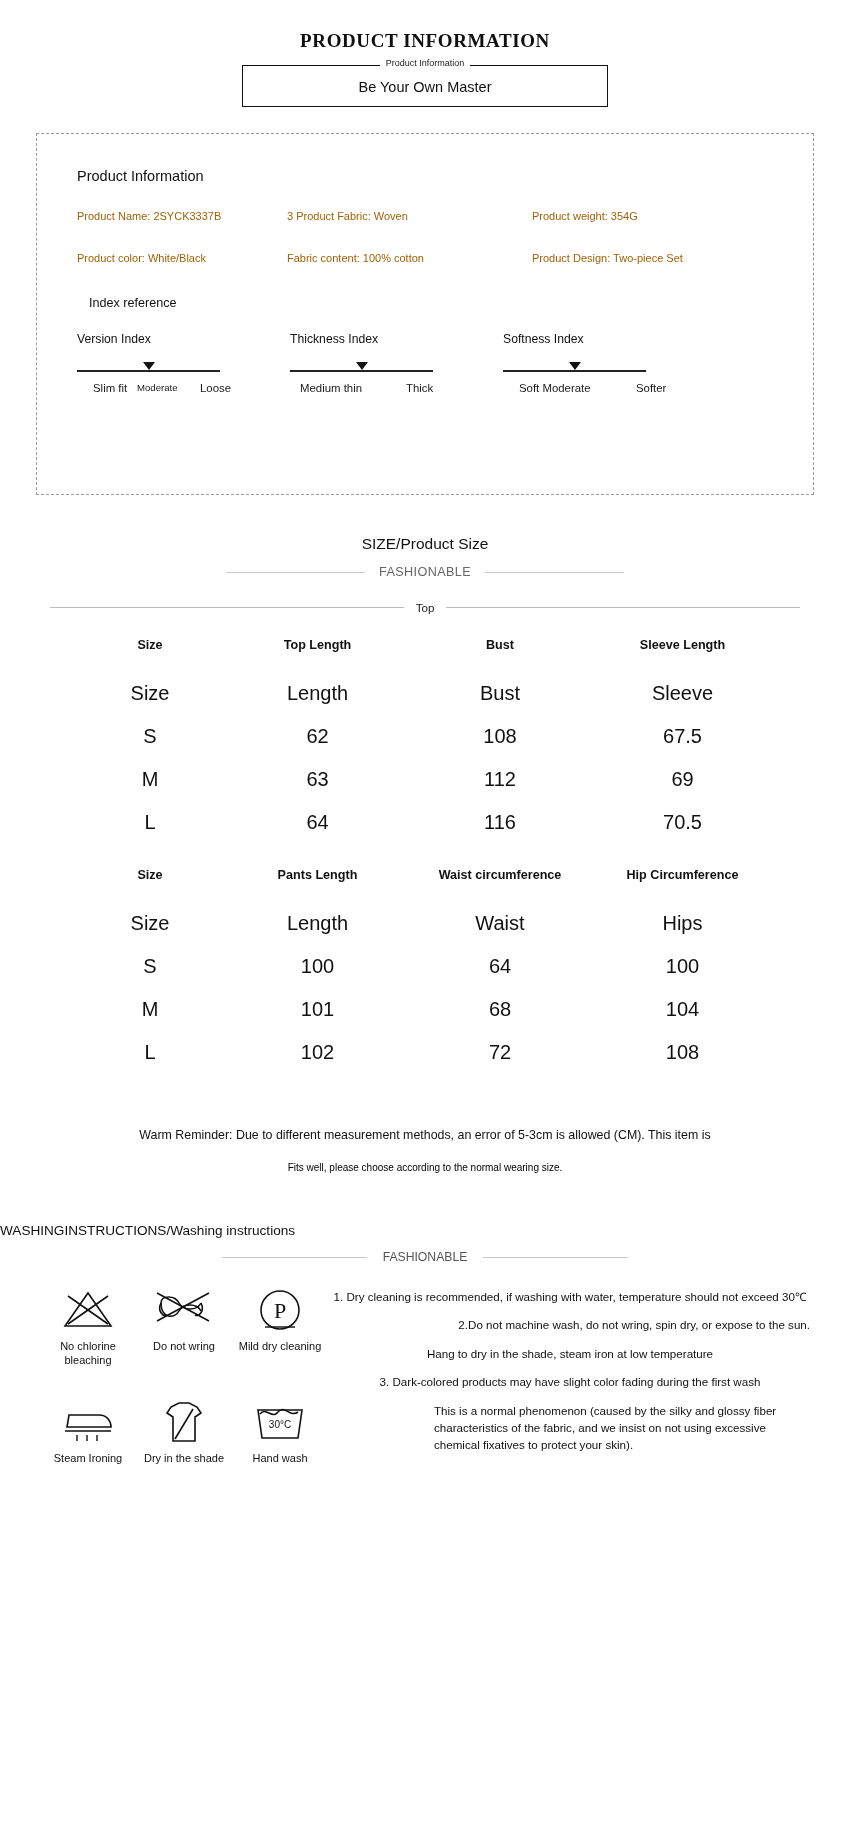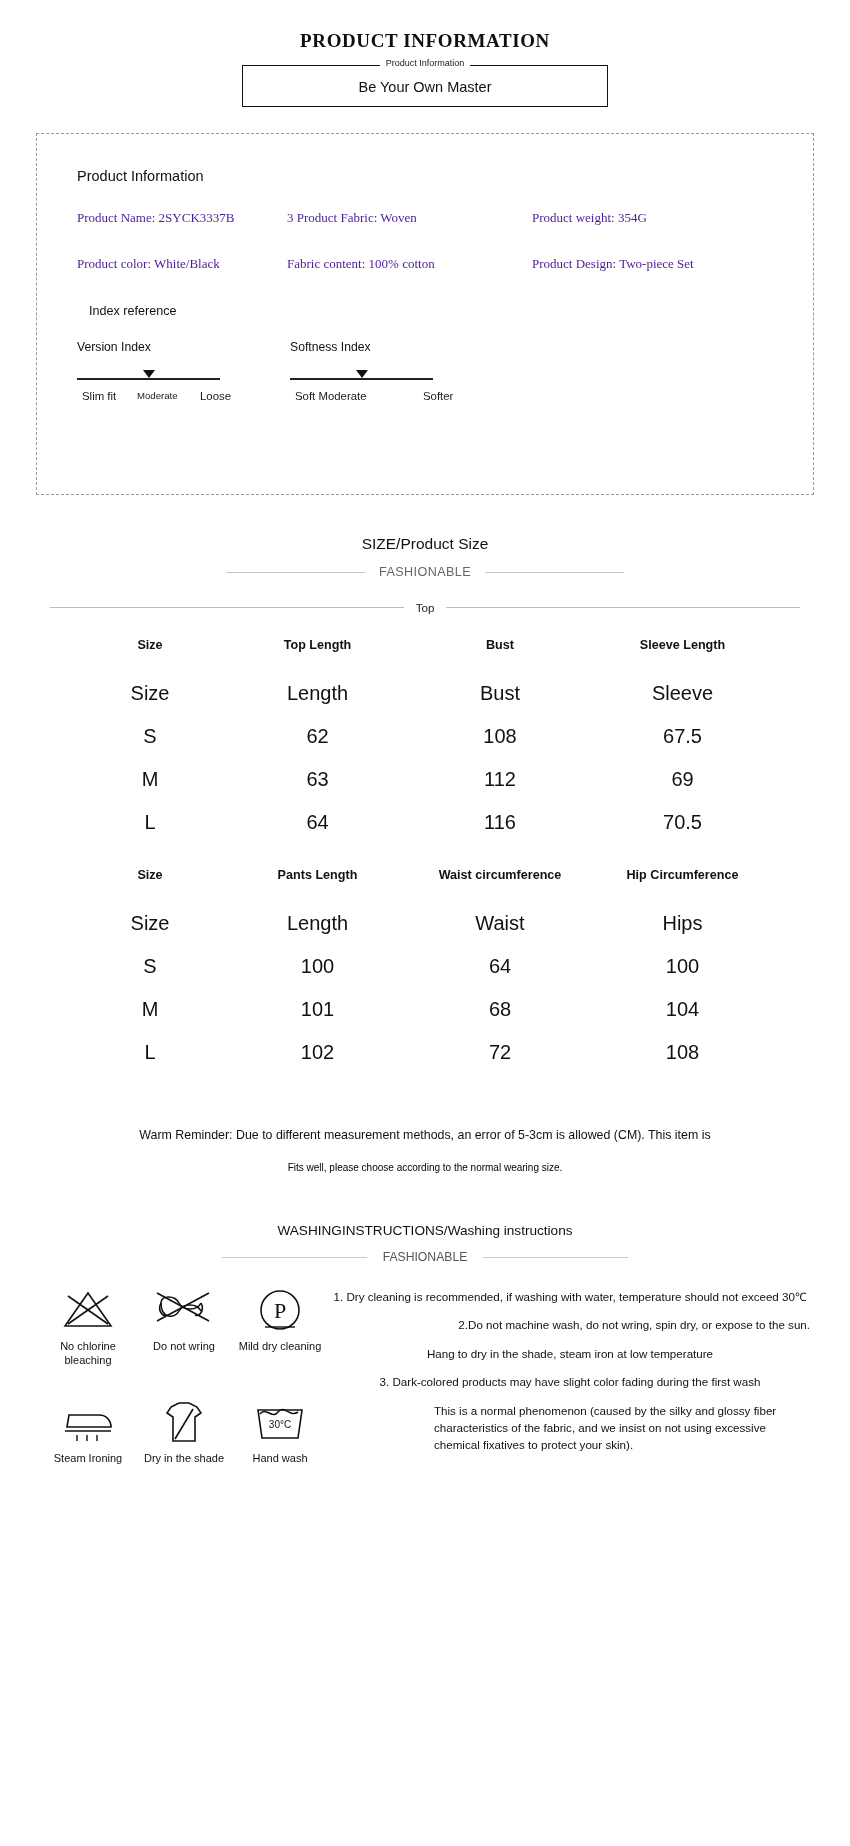--- a/index.html
+++ b/index.html
@@ -63,23 +63,22 @@
   }
   .info-heading {
     font-size: 14.5px;
     color: #111;
     margin-bottom: 26px;
   }
   .info-grid {
     display: grid;
     grid-template-columns: 210px 245px 1fr;
     row-gap: 30px;
-    font-size: 13px;
-    color: #4c1d95;
-    font-family: Liberation Serif, serif;
+    font-size: 11px;
+    color: #a16207;
   }
   .info-grid .cell { white-space: nowrap; }
 
   .index-heading {
     font-size: 12.6px;
     margin-top: 32px;
     margin-bottom: 22px;
     margin-left: 12px;
   }
   .index-row {
@@ -115,21 +114,21 @@
     width: 160px;
     margin-top: 4px;
     height: 16px;
   }
   .idx-labels span {
     position: absolute;
     font-size: 11.4px;
     color: #1a1a1a;
     white-space: nowrap;
   }
-  .l-left { left: 5px; }
+  .l-left { left: 16px; }
   .l-mid { left: 50%; transform: translateX(-50%); font-size: 9.6px !important; }
   .l-two-left { left: 10px; }
 
   
   .section-title {
     text-align: center;
     font-size: 15.5px;
     margin-top: 40px;
     color: #111;
   }
@@ -203,21 +202,21 @@
     color: #111;
   }
   .reminder .l2 {
     font-size: 10px;
     color: #000000;
     margin-top: 20px;
   }
 
   
   .wash-title {
-    text-align: center;
+    text-align: left;
     font-size: 13.6px;
     margin-top: 50px;
     color: #111;
   }
   .wash-fashion {
     display: flex;
     align-items: center;
     justify-content: center;
     gap: 16px;
     margin-top: 12px;
@@ -307,20 +306,31 @@
           <div class="idx-bar"></div>
           <div class="idx-mark" style="left:66px;"></div>
         </div>
         <div class="idx-labels">
           <span class="l-left">Slim fit</span>
           <span class="l-mid" style="left:60px;transform:none;">Moderate</span>
           <span class="l-left" style="left:123px;">Loose</span>
         </div>
       </div>
 
+      <div>
+        <div class="idx-title">Thickness Index</div>
+        <div class="idx-bar-wrap">
+          <div class="idx-bar"></div>
+          <div class="idx-mark" style="left:66px;"></div>
+        </div>
+        <div class="idx-labels">
+          <span class="l-two-left">Medium thin</span>
+          <span class="l-left" style="left:116px;">Thick</span>
+        </div>
+      </div>
 
       <div>
         <div class="idx-title">Softness Index</div>
         <div class="idx-bar-wrap">
           <div class="idx-bar"></div>
           <div class="idx-mark" style="left:66px;"></div>
         </div>
         <div class="idx-labels">
           <span class="l-left">Soft Moderate</span>
           <span class="l-left" style="left:133px;">Softer</span>

